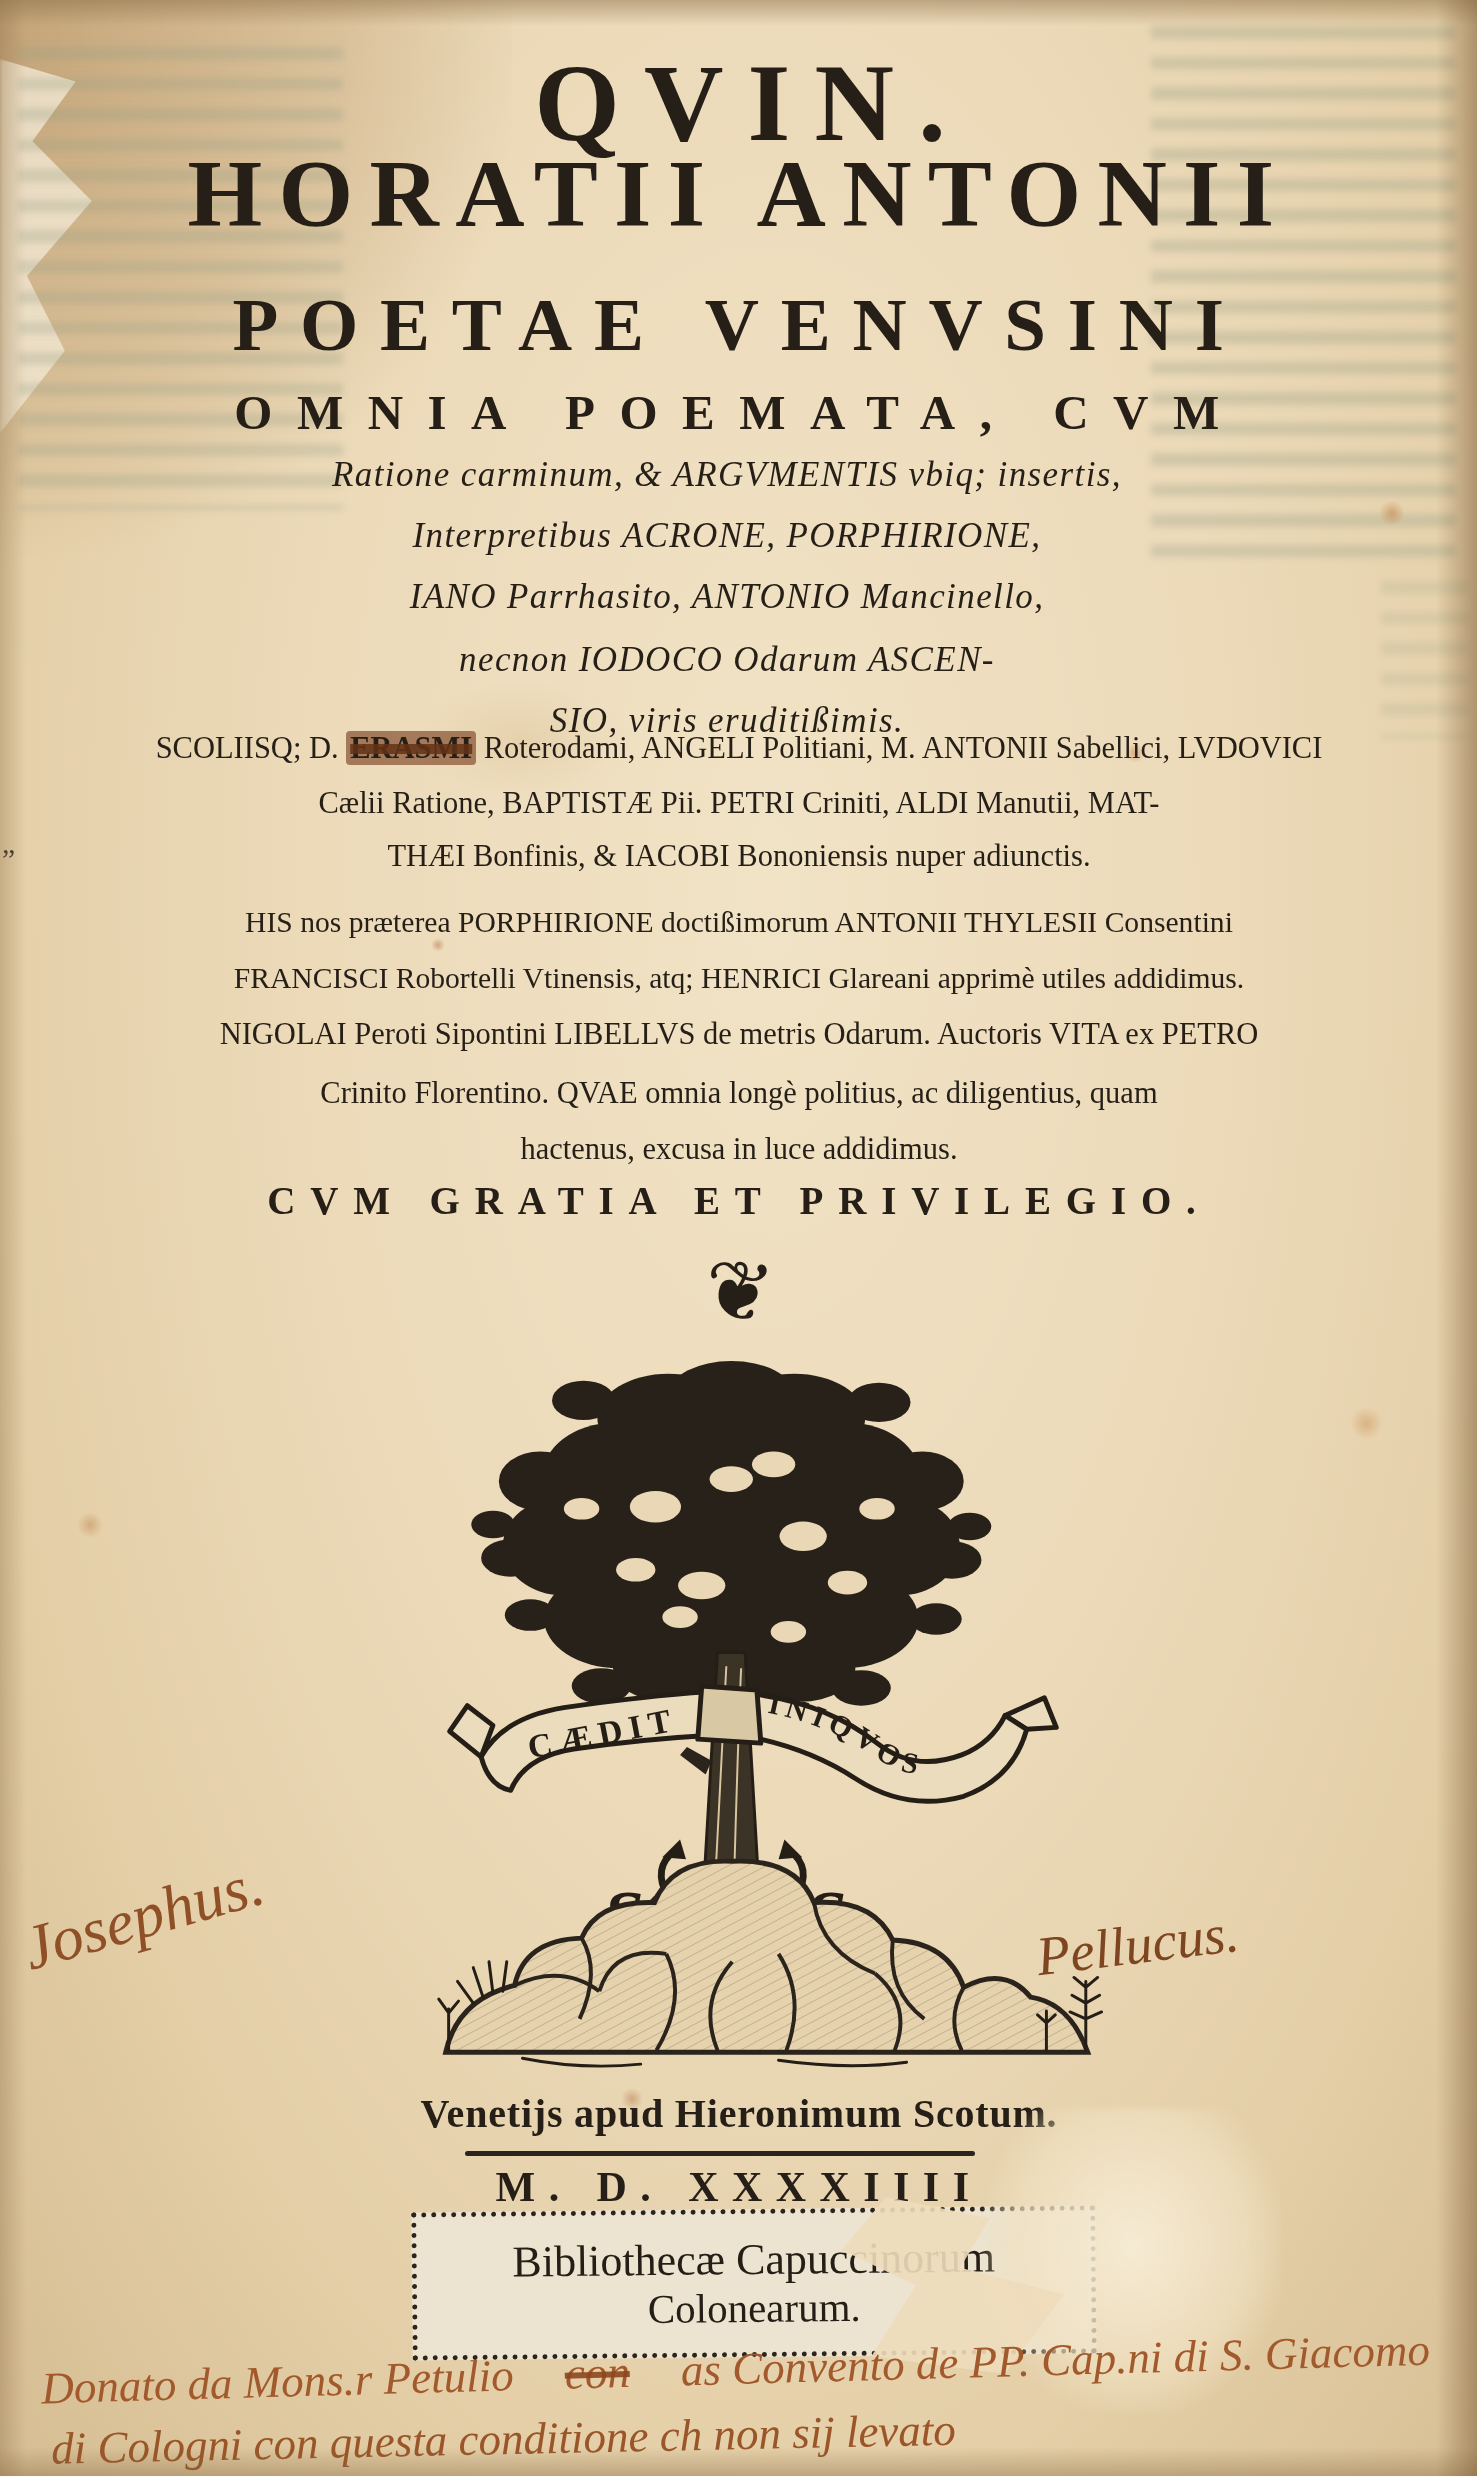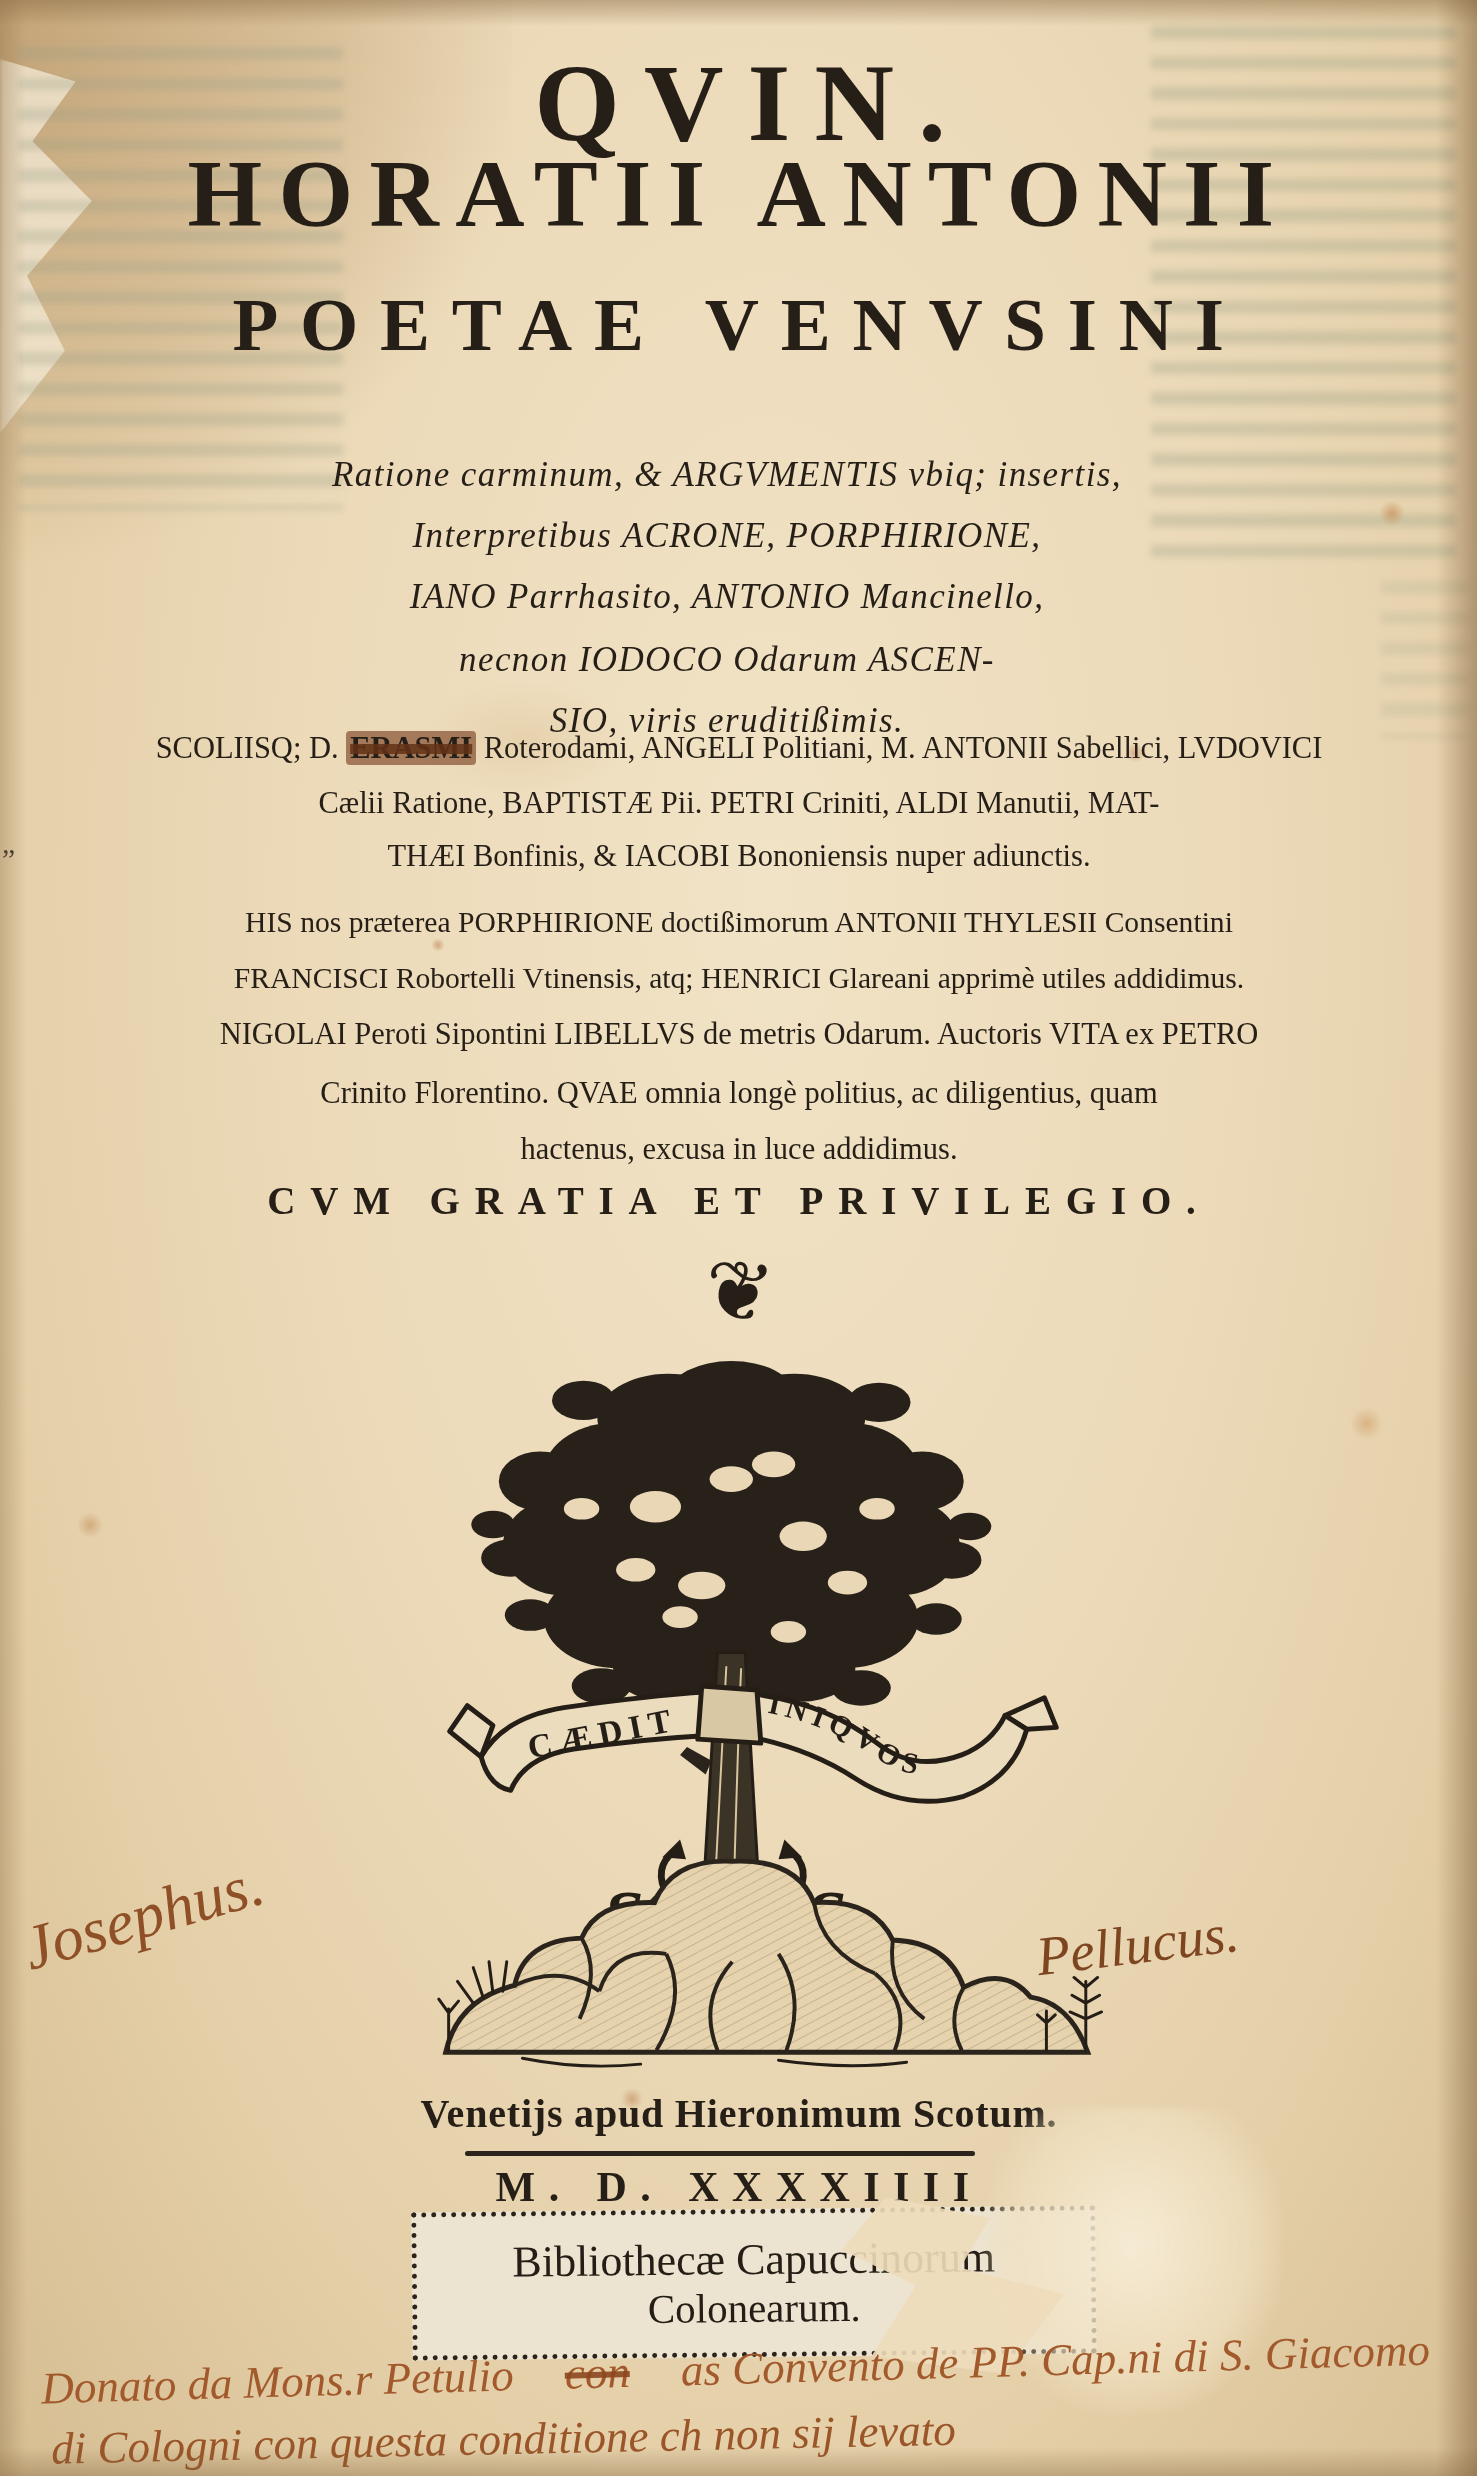--- a/index.html
+++ b/index.html
@@ -87,20 +87,21 @@
   <div class="abs spot" id="sp2"></div>
   <div class="abs spot" id="sp3"></div>
   <div class="abs spot" id="sp4"></div>
   <div class="abs spot" id="sp5"></div>
   <div class="abs spot" id="sp6"></div>
   <div class="abs" id="stainMid"></div>
 
   <div class="abs ctr disp" id="t1">QVIN.</div>
   <div class="abs ctr disp" id="t2">HORATII ANTONII</div>
   <div class="abs ctr disp" id="t3">POETAE VENVSINI</div>
+  <div class="abs ctr disp" id="t4">OMNIA POEMATA, CVM</div>
 
   <div class="abs sub" id="s0">Ratione carminum, &amp; ARGVMENTIS vbiq; insertis,</div>
   <div class="abs sub" id="s1">Interpretibus ACRONE, PORPHIRIONE,</div>
   <div class="abs sub" id="s2">IANO Parrhasito, ANTONIO Mancinello,</div>
   <div class="abs sub" id="s3">necnon IODOCO Odarum ASCEN-</div>
   <div class="abs sub" id="s4">SIO, viris eruditißimis.</div>
 
   <div class="abs par" id="sc1"><span>SCOLIISQ; D. </span><span class="censored">ERASMI</span><span> Roterodami, ANGELI Politiani, M. ANTONII Sabellici, LVDOVICI</span></div>
   <div class="abs par" id="sc2">Cælii Ratione, BAPTISTÆ Pii. PETRI Criniti, ALDI Manutii, MAT-</div>
   <div class="abs par" id="sc3">THÆI Bonfinis, &amp; IACOBI Bononiensis nuper adiunctis.</div>

